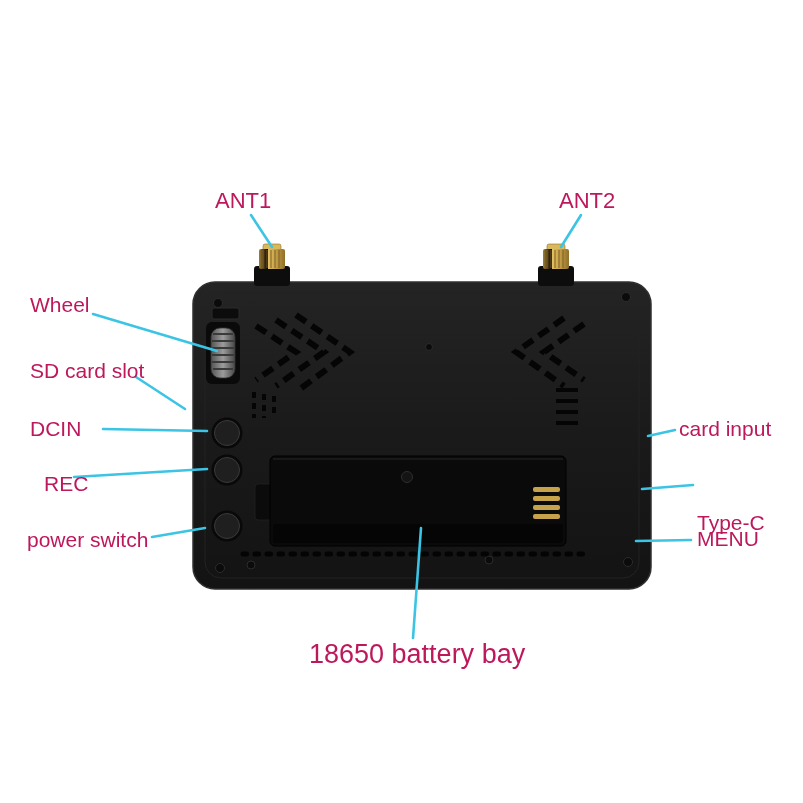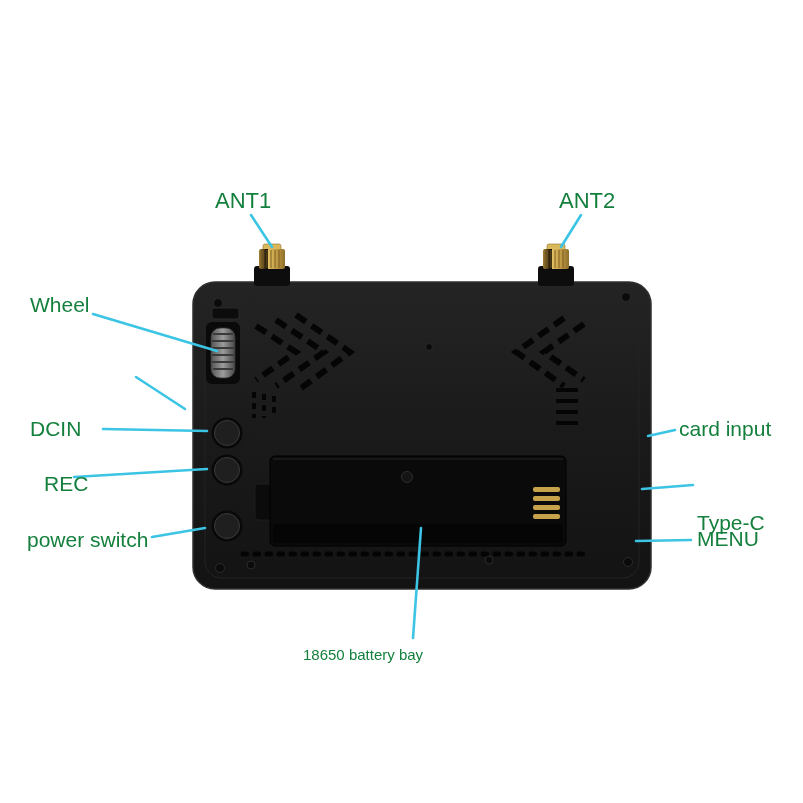--- a/index.html
+++ b/index.html
@@ -7,27 +7,27 @@
     position: relative;
     width: 803px;
     height: 803px;
     background: #ffffff;
     font-family: "Liberation Sans", sans-serif;
     overflow: hidden;
   }
   #device-svg { position: absolute; left: 0; top: 0; }
   .label {
     position: absolute;
-    color: #15803d;
+    color: #be185d;
     font-size: 21px;
     line-height: 23px;
     white-space: nowrap;
     font-weight: 400;
   }
-  .label.big { font-size: 15px; }
+  .label.big { font-size: 27px; margin-left: 6px; }
   .label.ant { font-size: 22px; }
 </style>
 </head>
 <body>
 
 <div id="stage">
 
   <svg id="device-svg" width="803" height="803" viewBox="0 0 803 803">
     <defs>
       <linearGradient id="bodyGrad" x1="0" y1="0" x2="0" y2="1">
@@ -167,20 +167,21 @@
       <line x1="693" y1="485" x2="642" y2="489" stroke="#3bc4e4"></line>
       <line x1="691" y1="540" x2="636" y2="541" stroke="#3bc4e4"></line>
       <line x1="413" y1="638" x2="421" y2="528" stroke="#3bc4e4"></line>
     </g>
   </svg>
 
   <div class="label ant" style="left:215px; top:189px;">ANT1</div>
   <div class="label ant" style="left:559px; top:189px;">ANT2</div>
 
   <div class="label" style="left:30px; top:293px;">Wheel</div>
+  <div class="label" style="left:30px; top:359px;">SD card slot</div>
   <div class="label" style="left:30px; top:417px;">DCIN</div>
   <div class="label" style="left:30px; top:472px;margin-left:14px;">REC</div>
   <div class="label" style="left:27px; top:528px;">power switch</div>
 
   <div class="label" style="left:679px; top:417px;">card input</div>
   <div class="label" style="left:697px; top:471px;margin-top:40px;">Type-C</div>
   <div class="label" style="left:697px; top:527px;">MENU</div>
 
   <div class="label big" style="left:303px; top:643px;">18650 battery bay</div>
 

